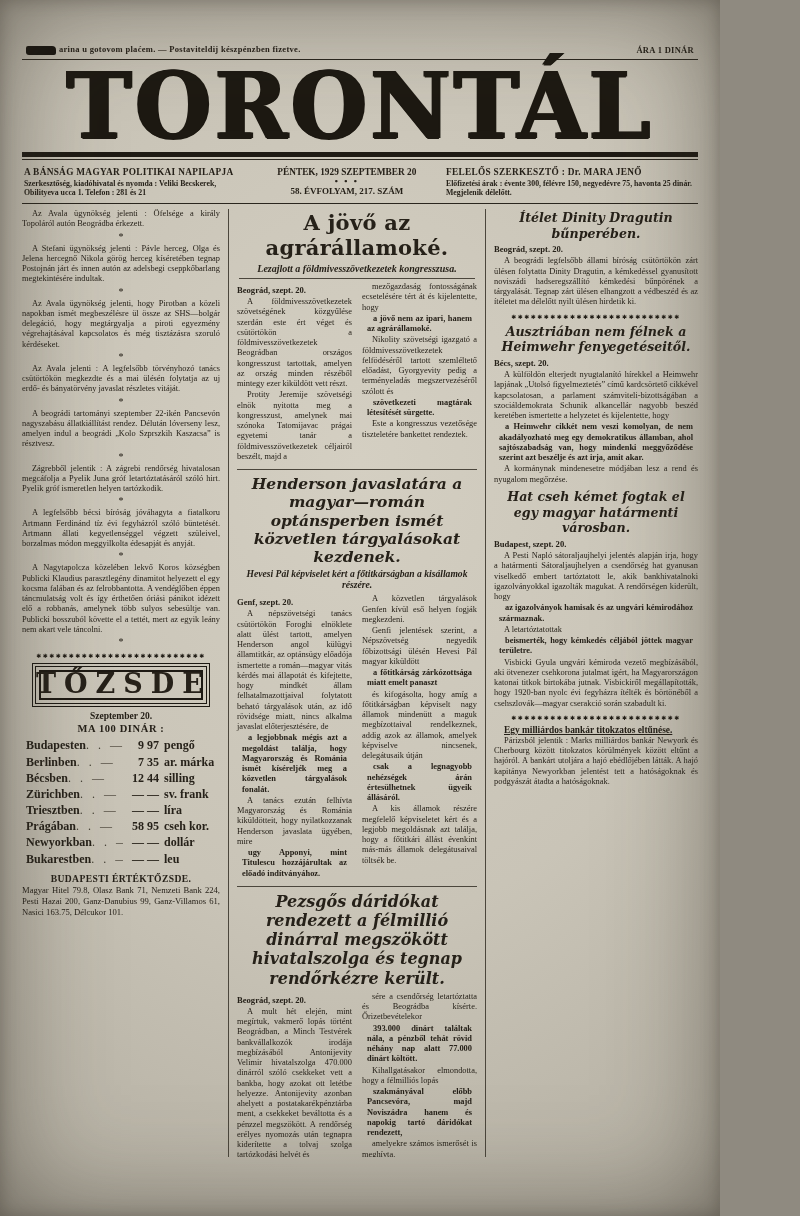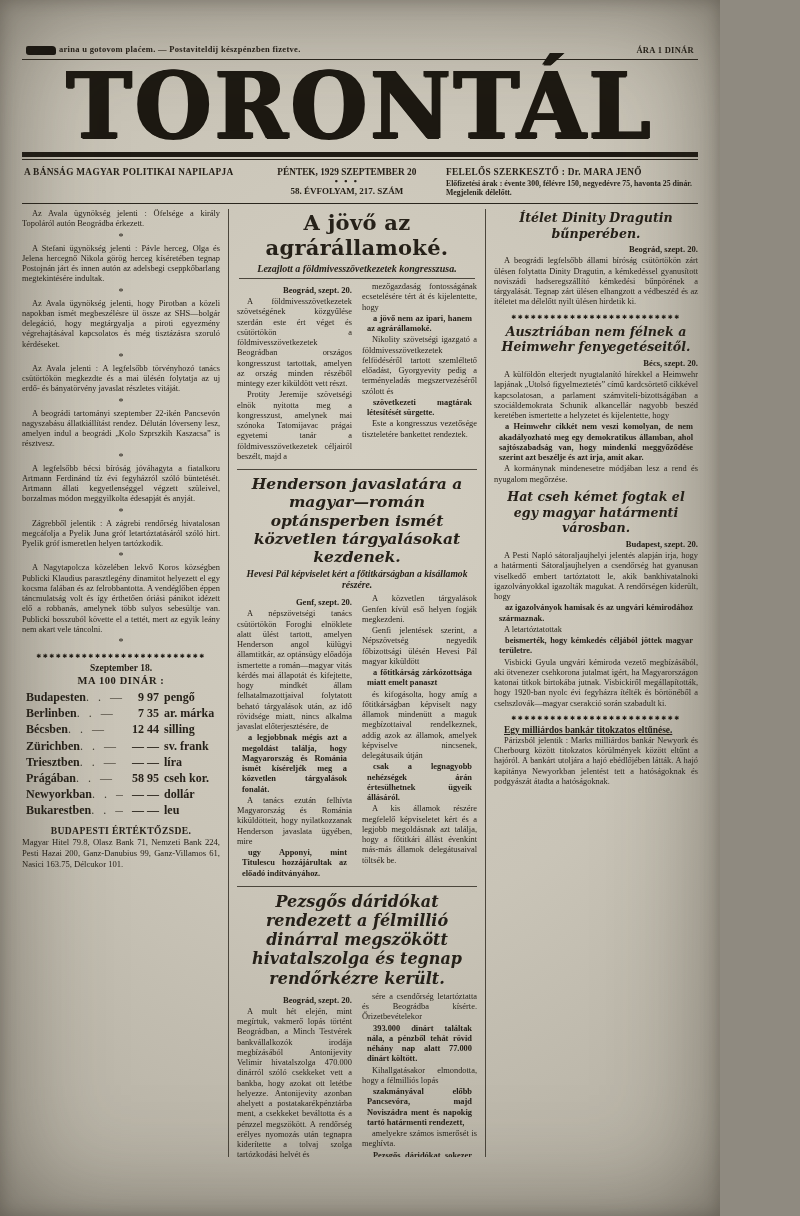--- a/index.html
+++ b/index.html
@@ -43,21 +43,21 @@
   .hi-dots { font-size:9px; font-weight:bold; letter-spacing:2px; line-height:1; }
   .hi-issue { font-weight:bold; font-size:9px; }
   
   .body-grid { display:grid; grid-template-columns:198px 1fr 204px; gap:12px 8px;
     margin:5px 22px 0; height:948px; overflow:hidden; }
   .colB { border-left:1px solid #4b463c; border-right:1px solid #4b463c; padding:0 8px; }
   
   .art-p, .news-p { font-size:8.4px; line-height:1.22; text-align:justify;
     text-indent:10px; margin:0 0 1px; }
   .art-p.em { font-weight:bold; padding:0 5px; text-indent:6px; }
-  .dateline { text-align:right; font-weight:bold; font-size:8.6px; margin:3px 0 2px; }
+  .dateline { text-align:left; font-weight:bold; font-size:8.6px; margin:3px 0 2px; }
   .star-sep { text-align:center; font-size:10px; line-height:1; margin:2px 0; }
   .star-sep::after { content:"*"; }
   .starrow { text-align:center; font-size:6px; letter-spacing:1.5px; margin:5px 0 4px;
     color:#1f1b14; white-space:nowrap; overflow:hidden; }
   .twocol { display:flex; gap:10px; }
   .twocol > div { flex:1; min-width:0; }
   
   .tozsde-box { margin:2px 10px 4px; padding:3px 0 5px; text-align:center;
     font-family:"DejaVu Serif", serif; font-weight:bold; font-size:27px; letter-spacing:8px;
     border:4px double #1d1913; outline:2px solid #1d1913; outline-offset:-9px;
@@ -102,20 +102,21 @@
   </div>
 
   <div class="mast-rule-thin"></div>
   <div class="masthead">TORONTÁL</div>
   <div class="rule-thick"></div>
   <div class="rule-thin2"></div>
 
   <div class="header-info">
     <div class="hi-left">
       <div class="hi-l1">A BÁNSÁG MAGYAR POLITIKAI NAPILAPJA</div>
+      <div class="hi-l2">Szerkesztőség, kiadóhivatal és nyomda : Veliki Becskerek, Obilityeva ucca 1. Telefon : 281 és 21</div>
     </div>
     <div class="hi-center">
       <div class="hi-date">PÉNTEK, 1929 SZEPTEMBER 20</div>
       <div class="hi-dots">• • •</div>
       <div class="hi-issue">58. ÉVFOLYAM, 217. SZÁM</div>
     </div>
     <div class="hi-right">
       <div class="hi-l1">FELELŐS SZERKESZTŐ : Dr. MARA JENŐ</div>
       <div class="hi-l2">Előfizetési árak : évente 300, félévre 150, negyedévre 75, havonta 25 dinár. Megjelenik délelőtt.</div>
     </div>
@@ -146,37 +147,38 @@
             <p class="news-p">Az Avala jelenti : A legfelsőbb törvényhozó tanács csütörtökön megkezdte és a mai ülésén folytatja az uj erdő- és bányatörvény javaslat részletes vitáját.</p>
             <div class="star-sep"></div>
           </div>
 
           <div>
             <p class="news-p">A beográdi tartományi szeptember 22-ikén Pancsevón nagyszabásu állatkiállítást rendez. Délután lóverseny lesz, amelyen indul a beográdi „Kolo Szprszkih Kaszacsa” is résztvesz.</p>
             <div class="star-sep"></div>
           </div>
 
           <div>
+            <p class="news-p">Zágrebből jelentik : A zágrebi rendőrség hivatalosan megcáfolja a Pyelik Juna gróf letartóztatásáról szóló hirt. Pyelik gróf ismeretlen helyen tartózkodik.</p>
+            <div class="star-sep"></div>
+          </div>
+
+          <div>
             <p class="news-p">A legfelsőbb bécsi bíróság jóváhagyta a fiatalkoru Artmann Ferdinánd tíz évi fegyházról szóló büntetését. Artmann állati kegyetlenséggel végzett szüleivel, borzalmas módon meggyilkolta édesapját és anyját.</p>
             <div class="star-sep"></div>
           </div>
 
           <div>
-            <p class="news-p">Zágrebből jelentik : A zágrebi rendőrség hivatalosan megcáfolja a Pyelik Juna gróf letartóztatásáról szóló hirt. Pyelik gróf ismeretlen helyen tartózkodik.</p>
-            <div class="star-sep"></div>
-          </div>
-
-          <div>
             <p class="news-p">A Nagytapolcza közelében lekvő Koros községben Publicki Klaudius parasztlegény dinamitot helyezett el egy kocsma falában és az felrobbantotta. A vendéglőben éppen táncmulatság volt és így érthetően óriási pánikot idézett elő a robbanás, amelynek több sulyos sebesültje van. Publicki bosszuból követte el a tettét, mert az egyik leány nem akart vele táncolni.</p>
             <div class="star-sep"></div>
           </div>
         </div>
 
       <div class="starrow">✱✱✱✱✱✱✱✱✱✱✱✱✱✱✱✱✱✱✱✱✱✱✱✱✱✱</div>
-      <div class="tozsde-date">Szeptember 18.</div>
+      <div class="tozsde-box">TŐZSDE</div>
+      <div class="tozsde-date">Szeptember 20.</div>
       <div class="tozsde-sub">MA 100 DINÁR :</div>
 
       <div>
 
           <div class="rate-row">
             <span class="rc">Budapesten</span>
             <span class="rdots"></span>
             <span class="rv">9 97</span>
             <span class="ru">pengő</span>
           </div>
@@ -301,21 +303,21 @@
                 <p class="art-p em">megállapította, hogy Antonijevity Velikalvandzsán lakó rokonainál tartózkodott.</p>
                 <p class="art-p">A beográdi előadója megkeresé-</p>
               </div>
           </div>
           <div>
             <div>
 
             <p class="art-p">sére a csendőrség letartóztatta és Beográdba kísérte. Őrizetbevételekor</p>
                 <p class="art-p em">393.000 dinárt találtak nála, a pénzből tehát rövid néhány nap alatt 77.000 dinárt költött.</p>
                 <p class="art-p">Kihallgatásakor elmondotta, hogy a félmilliós lopás</p>
-                <p class="art-p em">szakmányával előbb Pancsevóra, majd Noviszádra ment és napokig tartó határmenti rendezett,</p>
+                <p class="art-p em">szakmányával előbb Pancsevóra, majd Noviszádra hanem és napokig tartó dáridókat rendezett,</p>
                 <p class="art-p">amelyekre számos ismerősét is meghívta.</p>
                 <p class="art-p em">Pezsgős dáridókat sokezer dinárba kerültek,</p>
                 <p class="art-p">de ő nem sajnálta a pénzt.</p>
                 <p class="art-p">A tolvaj szolgát Beográdba kísérték.</p>
               </div>
           </div>
         </div>
       </section>
 
     </div>

